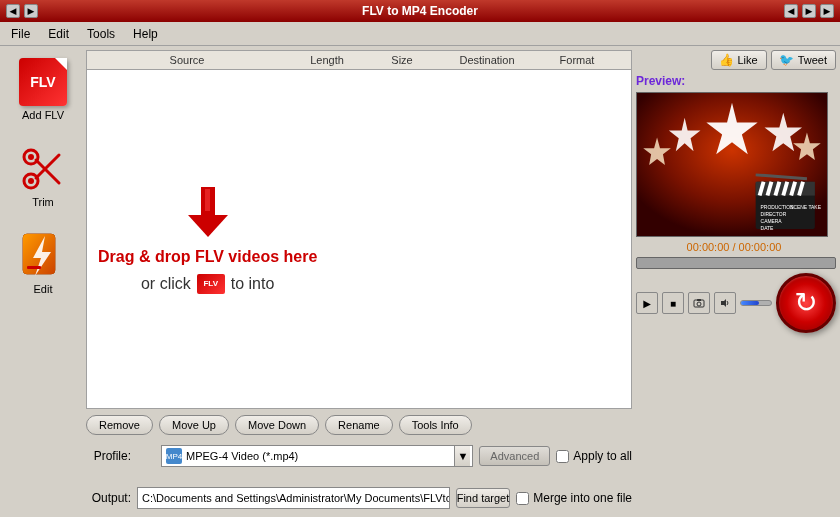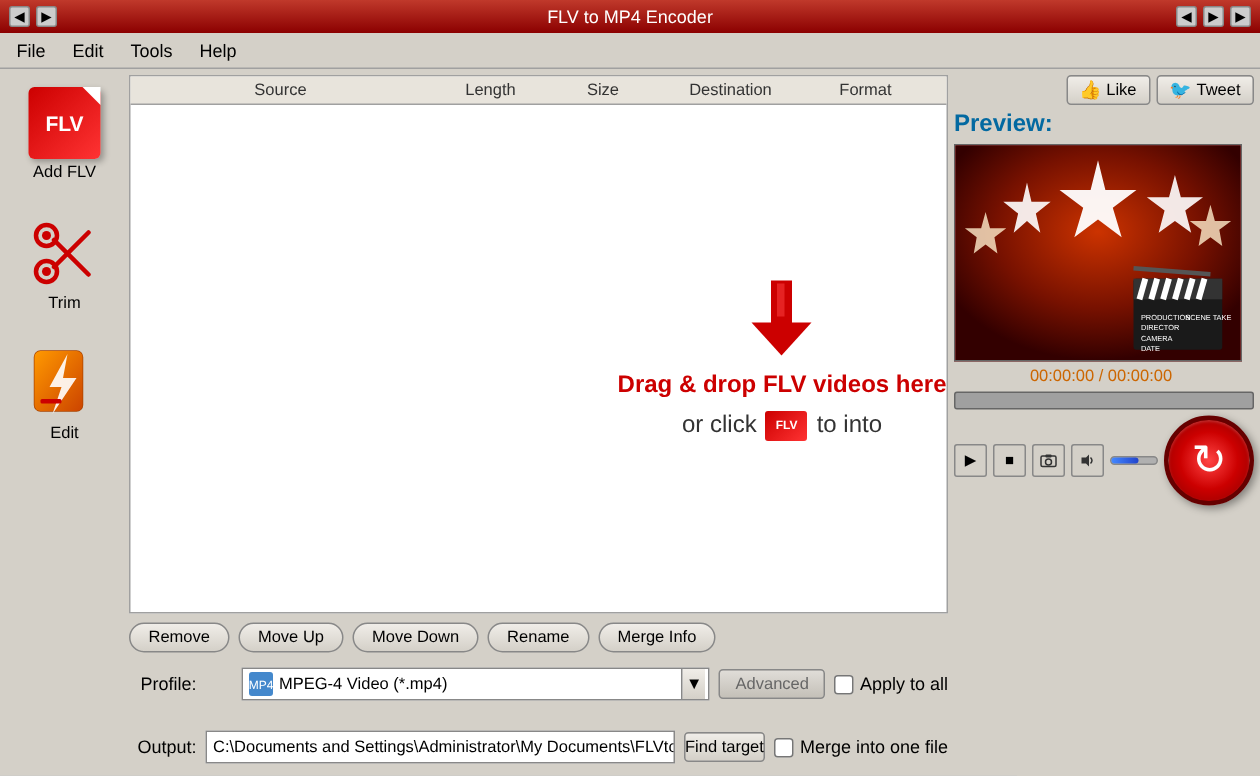--- a/index.html
+++ b/index.html
@@ -18,21 +18,21 @@
       height: 22px;
       background: linear-gradient(to bottom, #c0392b, #8b0000);
       display: flex;
       align-items: center;
       justify-content: center;
       position: relative;
     }
     .title-bar-text {
       color: white;
       font-size: 12px;
-      font-weight: normal;
+      font-weight: bold;
     }
     .title-bar-controls {
       position: absolute;
       right: 6px;
       display: flex;
       gap: 4px;
       align-items: center;
     }
     .title-btn {
       width: 14px;
@@ -156,21 +156,21 @@
     }
     .col-source { width: 200px; }
     .col-length { width: 80px; }
     .col-size { width: 70px; }
     .col-dest { width: 100px; }
     .col-format { width: 80px; }
 
     .file-list-body {
       flex: 1;
       display: flex;
-      align-items: flex-end;
+      align-items: flex-start;
       justify-content: center;
       flex-direction: column;
       gap: 12px;
       color: #333;
       padding-left: 11px;
     }
 
     .drop-area {
       display: flex;
       flex-direction: column;
@@ -337,22 +337,22 @@
       font-size: 11px;
       display: flex;
       align-items: center;
       gap: 3px;
     }
     .like-icon { color: #3b5998; font-size: 12px; }
     .tweet-icon { color: #1da1f2; font-size: 12px; }
 
     
     .preview-label {
-      font-size: 16px;
-      color: #0369a1;
+      font-size: 12px;
+      color: #6d28d9;
       font-weight: bold;
     }
     .preview-area {
       width: 192px;
       height: 145px;
       background: #8b0000;
       border: 1px solid #666;
       overflow: hidden;
       display: flex;
       align-items: center;
@@ -536,21 +536,21 @@
           </div>
         </div>
       </div>
     </div>
 
     <div class="bottom-buttons">
       <button class="action-btn">Remove</button>
       <button class="action-btn">Move Up</button>
       <button class="action-btn">Move Down</button>
       <button class="action-btn">Rename</button>
-      <button class="action-btn">Merge Info</button>
+      <button class="action-btn">Tools Info</button>
     </div>
 
     <div class="profile-section">
       <div class="profile-row">
         <span class="profile-label">Profile:</span>
         <div class="profile-select" style="position:relative;margin-left:24px;">
           <span class="profile-icon">MP4</span>
           <span>MPEG-4 Video (*.mp4)</span>
           <div class="profile-select-arrow">▼</div>
         </div>

